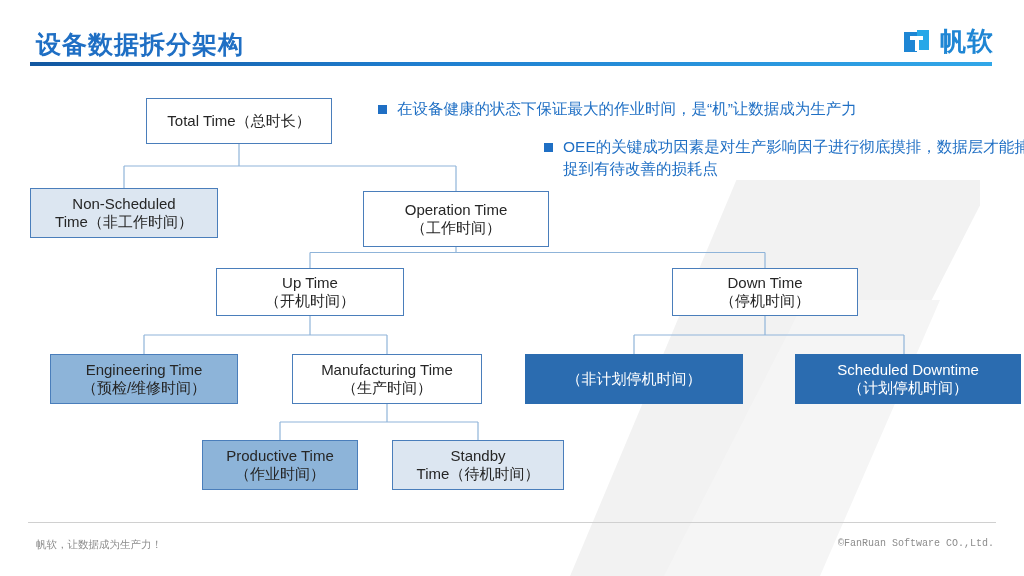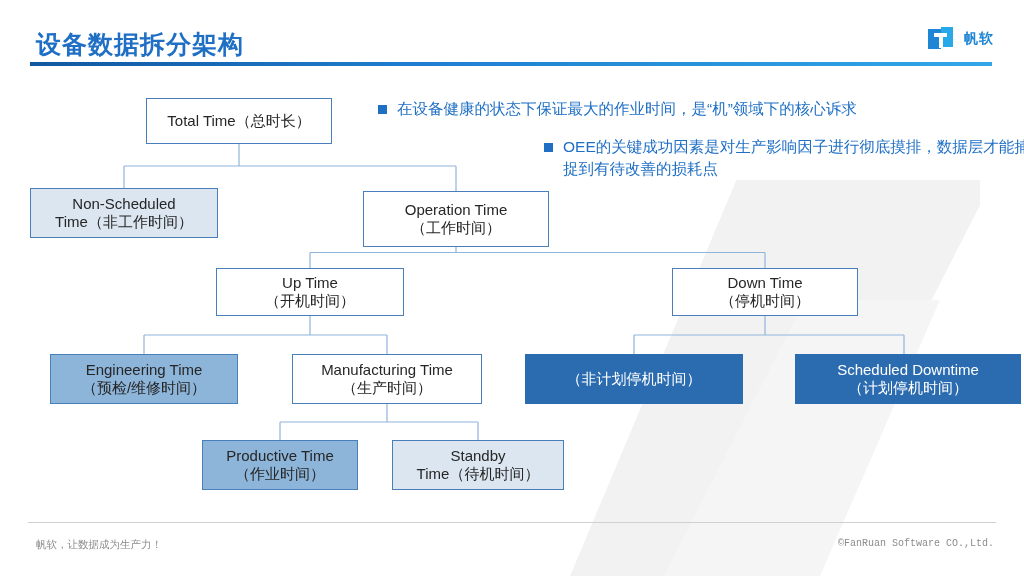--- a/index.html
+++ b/index.html
@@ -76,21 +76,21 @@
     align-items: center;
     gap: 8px;
     z-index: 3;
   }
   .logo-mark {
     position: relative;
     width: 30px;
     height: 30px;
   }
   .logo-text {
-    font-size: 14px;
+    font-size: 26px;
     font-weight: bold;
     color: #1e86d4;
     letter-spacing: 1px;
   }
 
   
   #chart {
     position: absolute;
     left: 0;
     top: 0;
@@ -196,21 +196,21 @@
         <path d="M8 9 H21 V13 H8 Z" fill="#ffffff"></path>
         <path d="M13 9 H17 V24 H13 Z" fill="#ffffff"></path>
       </svg>
     </span>
     <span class="logo-text">帆软</span>
   </div>
 
   <div class="bullets bullet-1">
     <div class="bullet-row">
       <span class="bullet-sq"></span>
-      <span>在设备健康的状态下保证最大的作业时间，是“机”领域下的核心诉求</span>
+      <span>在设备健康的状态下保证最大的作业时间，是“机”让数据成为生产力</span>
     </div>
   </div>
   <div class="bullets bullet-2">
     <div class="bullet-row">
       <span class="bullet-sq"></span>
       <span>OEE的关键成功因素是对生产影响因子进行彻底摸排，数据层才能捕捉到有待改善的损耗点</span>
     </div>
   </div>
 
   <svg id="chart" xmlns="http://www.w3.org/2000/svg">

